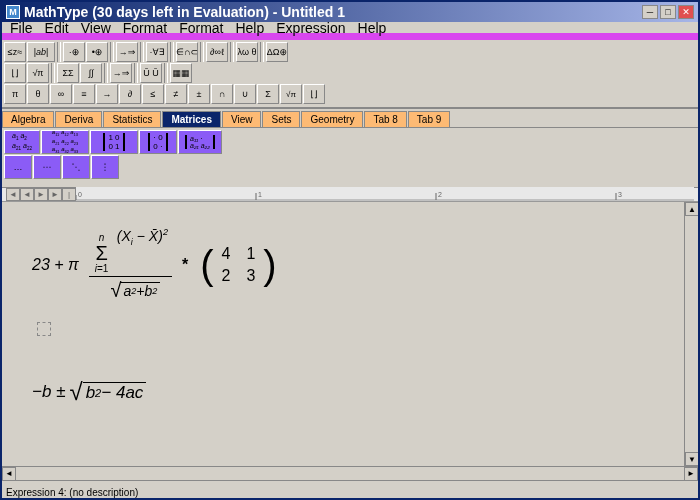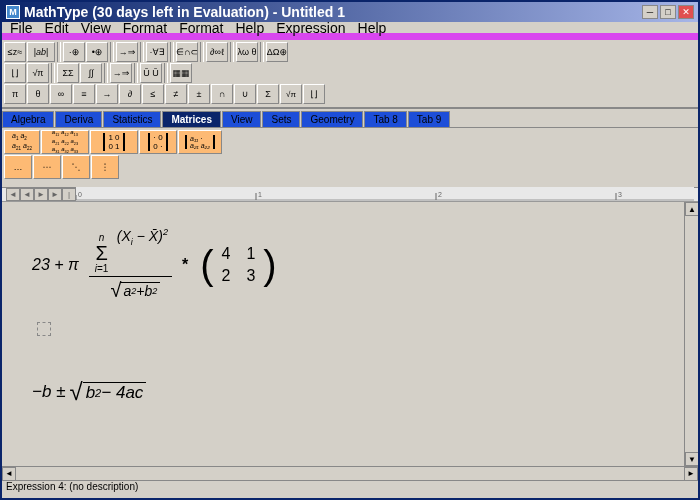--- a/index.html
+++ b/index.html
@@ -114,21 +114,21 @@
       display: flex;
       background: #d4d0c8;
       border-bottom: 1px solid #888;
       padding-top: 2px;
     }
     .tab {
       padding: 2px 8px;
       font-size: 10px;
       border: 1px solid #888;
       border-bottom: none;
-      background: #1d4ed8;
+      background: #fdba74;
       cursor: pointer;
       color: #000;
       margin-right: 1px;
     }
     .tab.active {
       background: #0a246a;
       color: white;
       font-weight: bold;
     }
 
@@ -139,21 +139,21 @@
       padding: 2px;
       min-height: 60px;
     }
     .palette-row {
       display: flex;
       gap: 1px;
       margin-bottom: 1px;
     }
     .pal-btn {
       width: 36px; height: 24px;
-      background: #fdba74;
+      background: #8b5cf6;
       border: 1px solid #888;
       border-top-color: #fff;
       border-left-color: #fff;
       display: flex; align-items: center; justify-content: center;
       cursor: pointer;
       font-size: 9px;
       color: #000;
       position: relative;
     }
 
@@ -210,21 +210,21 @@
       display: flex;
       align-items: center;
     }
 
     
     #status-bar {
       background: #d4d0c8;
       height: 18px;
       border-top: 1px solid #888;
       display: flex;
-      align-items: flex-start;
+      align-items: flex-end;
       padding: 0 4px;
       font-size: 10px;
     }
 
     
     .math-area {
       padding: 15px 10px;
       position: relative;
     }
     

